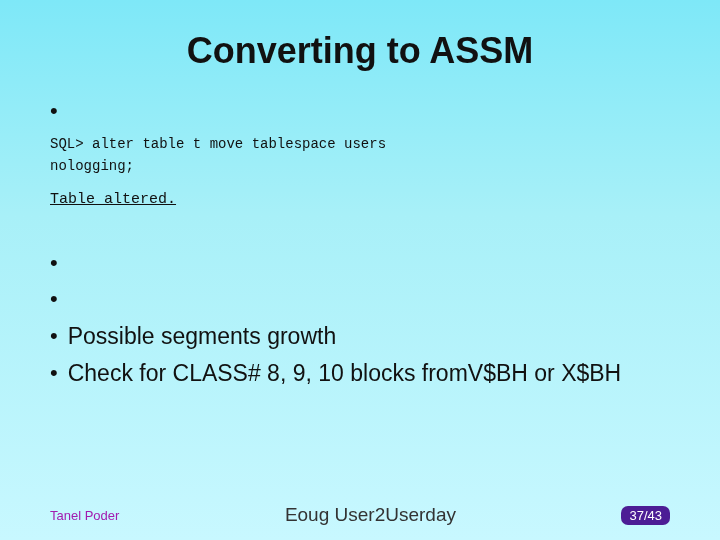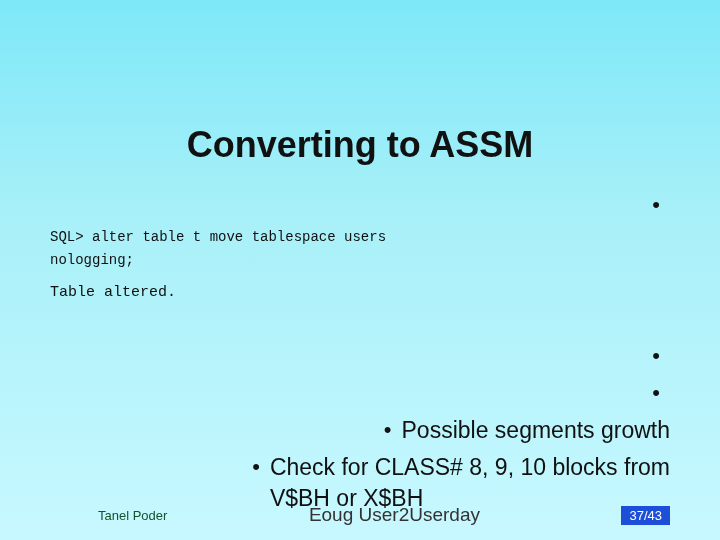--- a/index.html
+++ b/index.html
@@ -1,15 +1,15 @@
 <!DOCTYPE html>
 <html><head>
   <meta charset="utf-8">
   <style>
-    * { margin: 0; padding: 0; box-sizing: border-box; justify-content: flex-end; }
+    * { margin: 0; padding: 0; box-sizing: border-box; }
 
     body {
       width: 720px;
       height: 540px;
       background: linear-gradient(to bottom, #7ee8f8 0%, #a8f0f8 40%, #c8f8ff 100%);
       font-family: Arial, Helvetica, sans-serif;
       overflow: hidden;
       position: relative;
     }
 
@@ -55,70 +55,70 @@
       margin: 6px 0 10px 0;
       line-height: 1.6;
     }
 
     .table-altered {
       font-family: 'Courier New', Courier, monospace;
       font-size: 15px;
       color: #111;
       margin-bottom: 18px;
       line-height: 1.6;
+      text-decoration: underline;
     }
 
     .bullet-list {
       margin-top: 4px;
     }
 
     .bullet-list .bullet-item {
       font-size: 23px;
       margin-bottom: 6px;
       line-height: 1.35;
     }
 
     .last-bullet {
       display: flex;
       align-items: flex-start;
     }
 
     .last-bullet-text {
       display: flex;
-      flex-direction: column;
+      flex-direction: row;
     }
 
     .footer {
       position: absolute;
       bottom: 14px;
       left: 50px;
       right: 50px;
       display: flex;
       justify-content: space-between;
       align-items: center;
     }
 
     .footer-left {
       font-size: 13px;
-      color: #14532d;
-      margin-left: 48px;
+      color: #a21caf;
     }
 
     .footer-center {
       font-size: 19px;
       color: #333;
     }
 
     .footer-right {
       font-size: 13px;
       color: #333;
-      background: #1d4ed8;
+      background: #4c1d95;
       color: #fff;
       padding: 2px 8px;
-      border-radius: 0;
+      border-radius: 7px;
     }
   </style>
 </head>
 <body>
 
 <div class="slide">
 
   <div class="title">Converting to ASSM</div>
 
   <div class="bullet-section">

